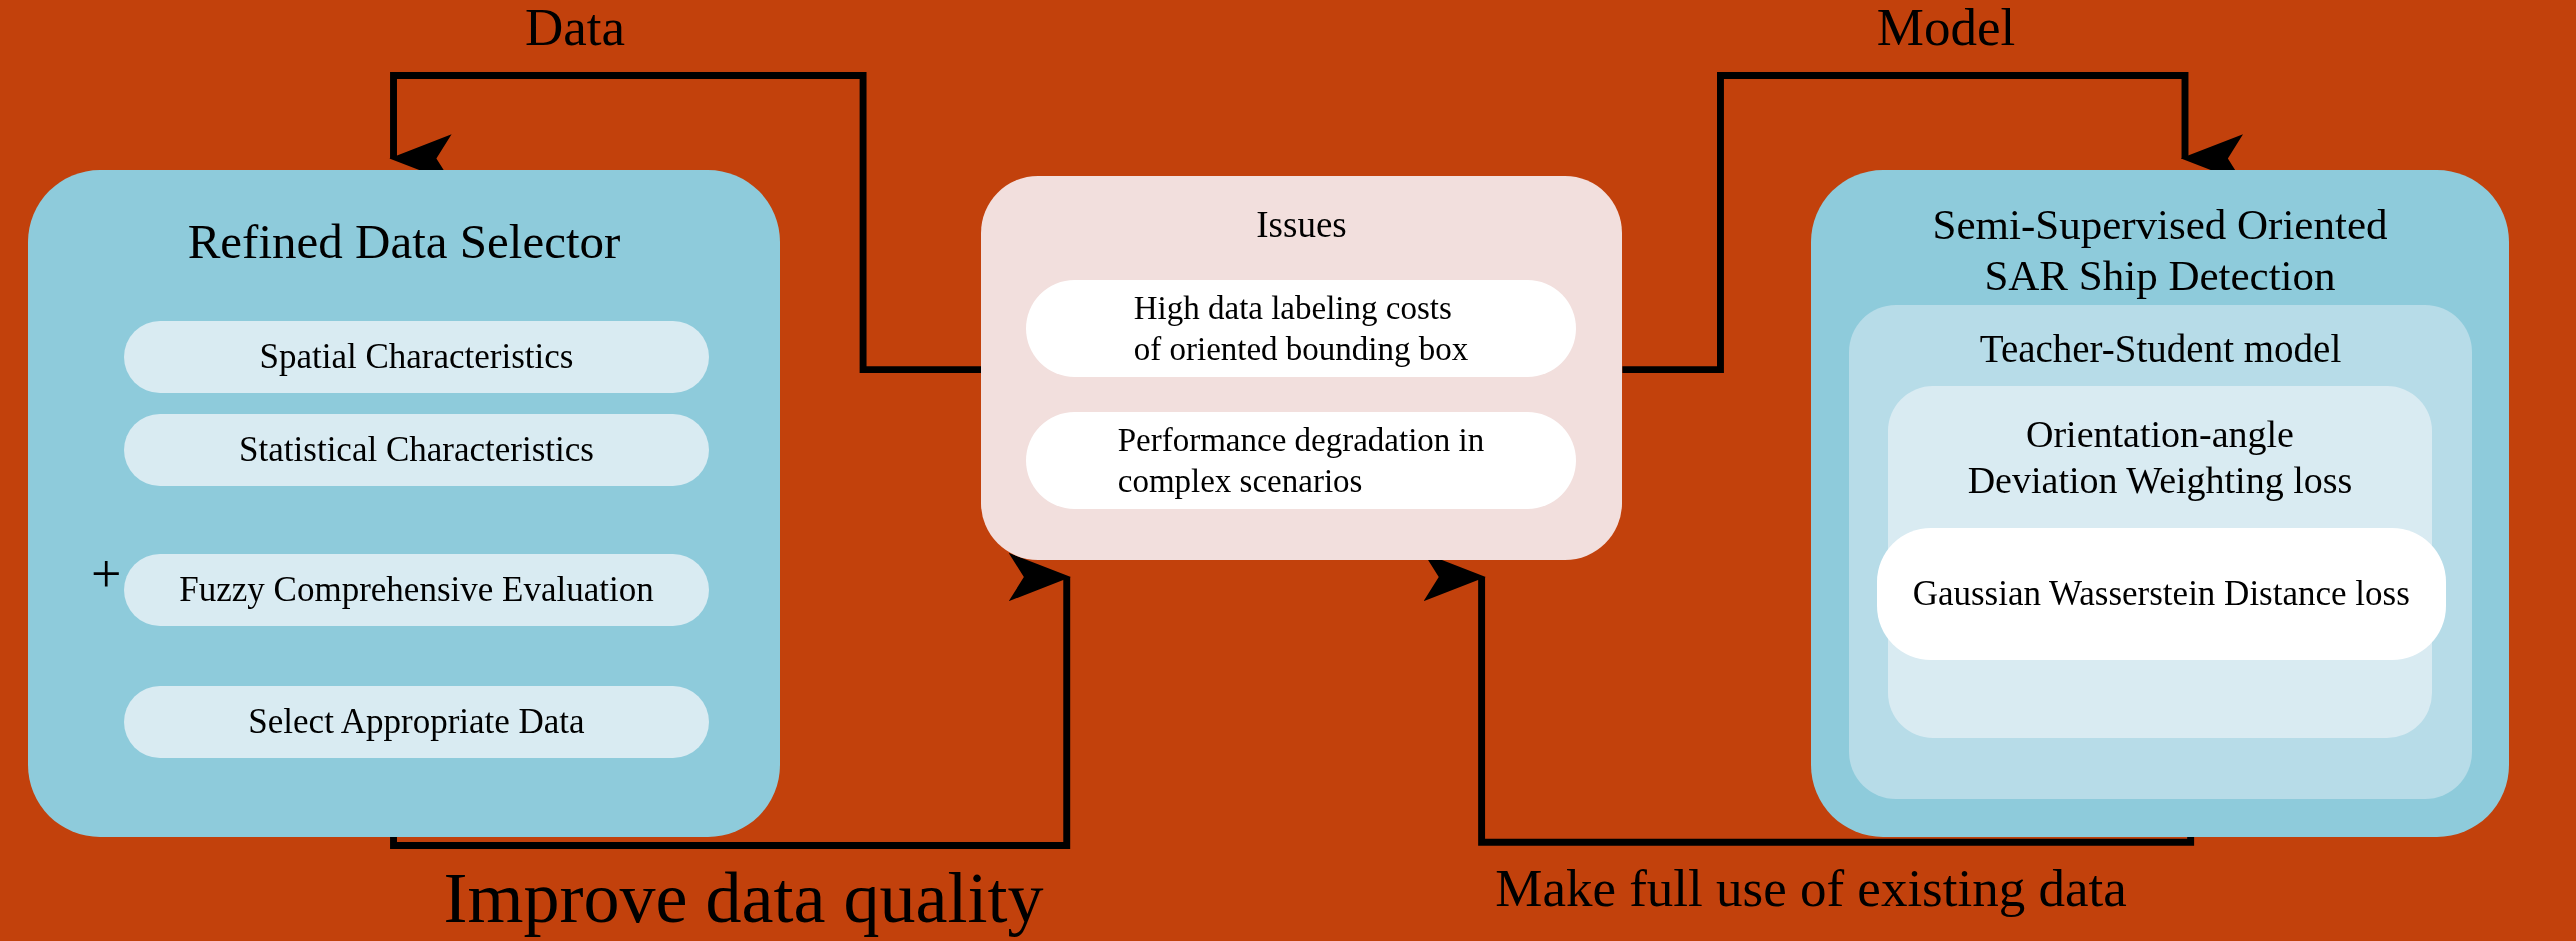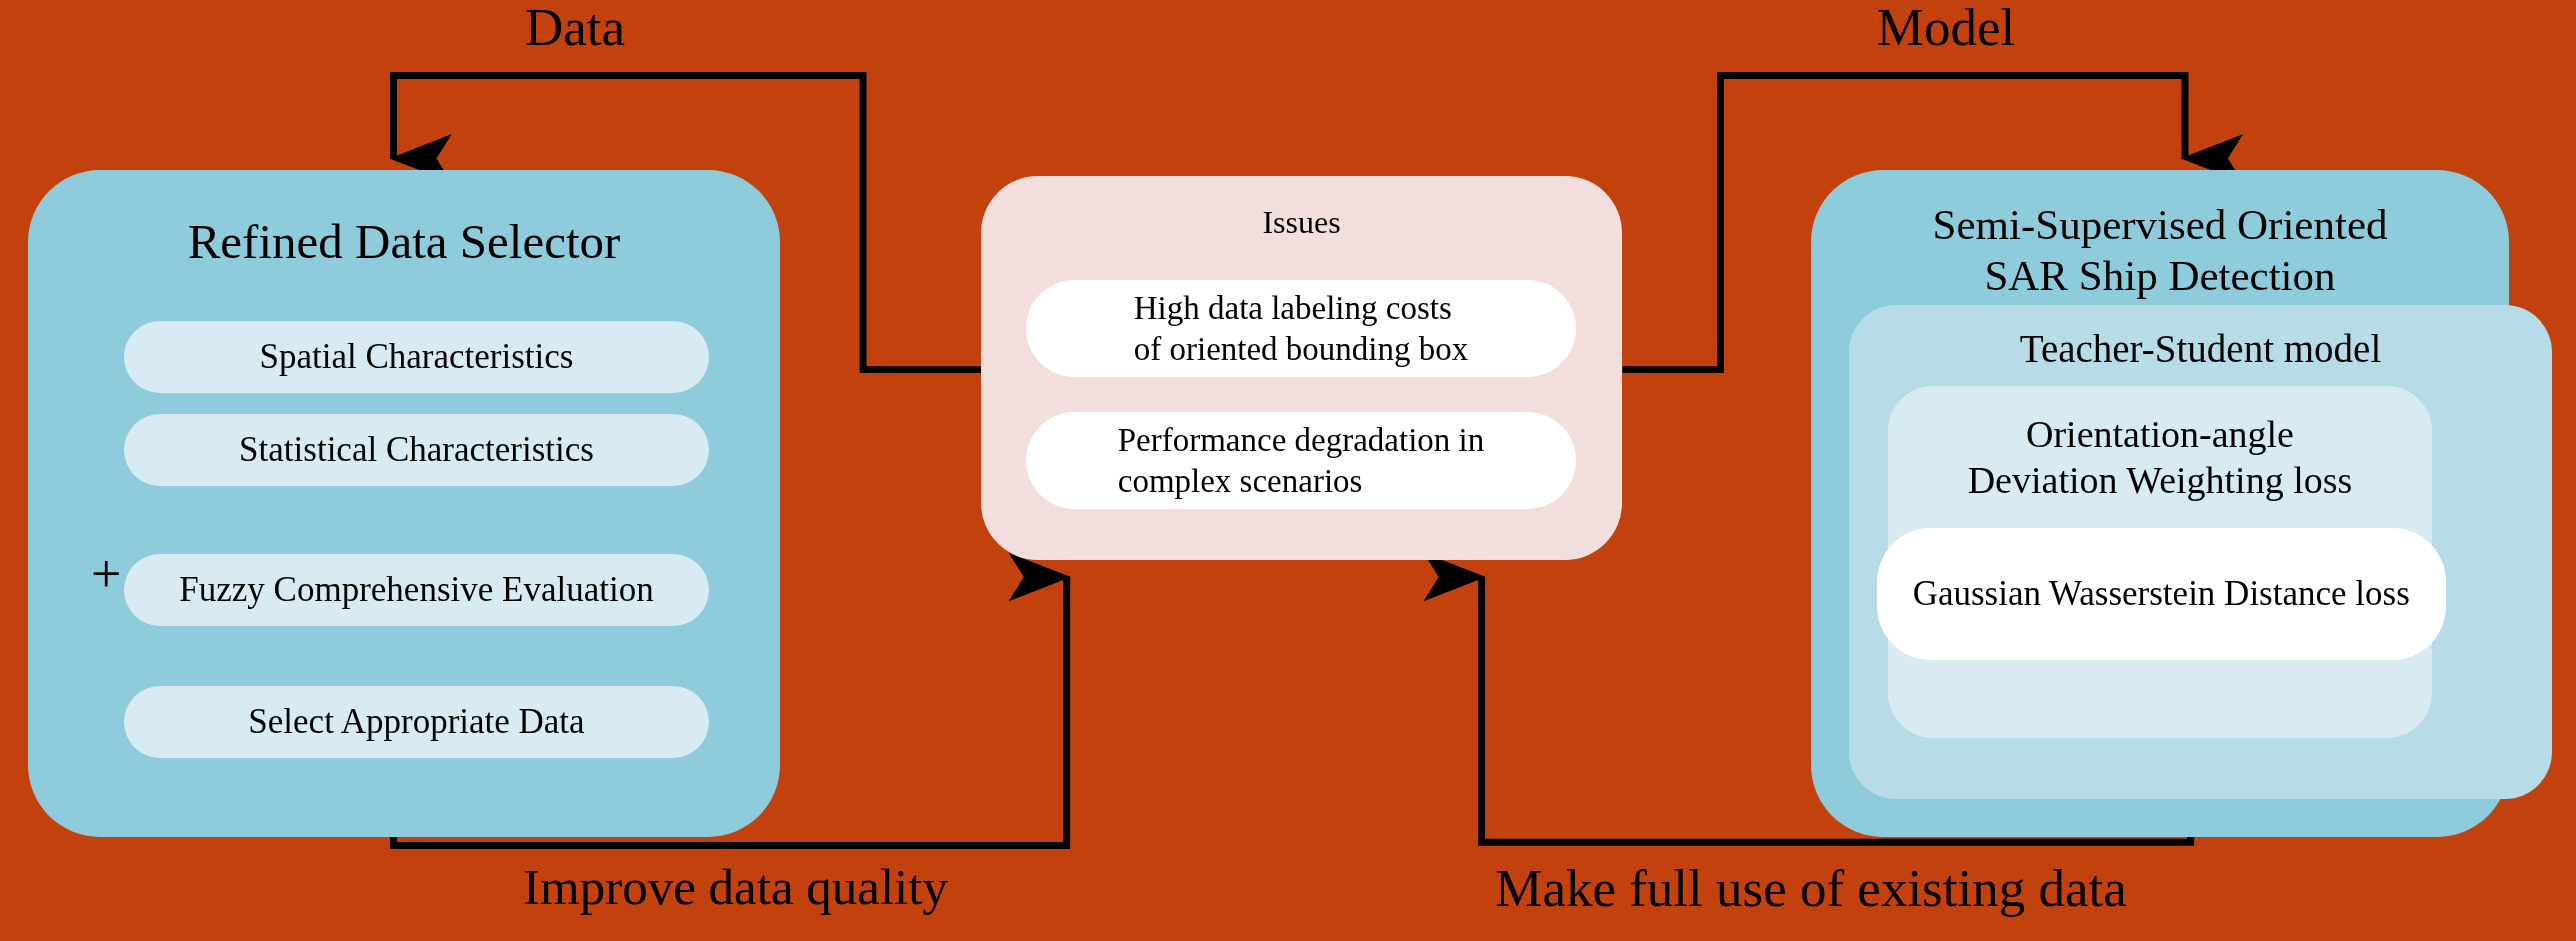--- a/index.html
+++ b/index.html
@@ -39,21 +39,21 @@
     font-size:54px;line-height:1;font-weight:400;
   }
 
   
   #issues-panel{
     left:981px;top:176px;width:641px;height:384px;
     background:#F2DFDD;border-radius:57px;
   }
   #issues-title{
     position:absolute;left:0;top:30px;width:100%;
-    text-align:center;font-size:32px;line-height:1;
+    text-align:center;font-size:37px;line-height:1;
   }
   .issue-card{
     position:absolute;left:45px;width:550px;height:97px;
     background:#FFFFFF;border-radius:49px;
     display:flex;align-items:center;justify-content:center;
     text-align:left;font-size:33px;line-height:1.22;
     padding:0 25px;box-sizing:border-box;
   }
   #issue-card-0{top:104px;}
   #issue-card-1{top:236px;}
@@ -61,21 +61,21 @@
   
   #right-panel{
     left:1811px;top:170px;width:698px;height:667px;
     background:#8ECBDB;border-radius:72px;
   }
   #right-title{
     position:absolute;left:0;top:30px;width:100%;
     text-align:center;font-size:43px;line-height:1.18;
   }
   #teacher-student-layer{
-    position:absolute;left:38px;top:135px;width:703px;height:494px;
+    position:absolute;left:38px;top:135px;width:623px;height:494px;
     background:#B7DCE8;border-radius:47px;
   }
   #teacher-student-title{
     position:absolute;left:0;top:24px;width:100%;
     text-align:center;font-size:39px;line-height:1;
   }
   #oadw-layer{
     position:absolute;left:39px;top:81px;width:544px;height:352px;
     background:#D9EBF2;border-radius:45px;
   }
@@ -87,21 +87,21 @@
     position:absolute;left:-11.3px;top:142px;width:569px;height:132px;
     background:#FFFFFF;border-radius:54px;
     display:flex;align-items:center;justify-content:center;
     text-align:center;font-size:35px;
   }
 
   
   .edge-label{position:absolute;text-align:center;line-height:1;}
   #label-data{left:443px;top:1.3px;width:264px;font-size:53px;}
   #label-model{left:1814px;top:1.3px;width:264px;font-size:53px;}
-  #label-improve{left:352px;top:862px;width:767px;font-size:51px;}
+  #label-improve{left:360px;top:862px;width:767px;font-size:72px;}
   #label-makefull{left:1358px;top:862px;width:906px;font-size:53px;}
 </style>
 </head>
 <body>
 
 <div id="canvas">
 
   <svg id="svg-layer" viewBox="0 0 4096 1497" xmlns="http://www.w3.org/2000/svg">
     <defs>
       <marker id="arrowhead" markerWidth="7" markerHeight="9" refX="3.5" refY="8.4" orient="auto" markerUnits="strokeWidth">

